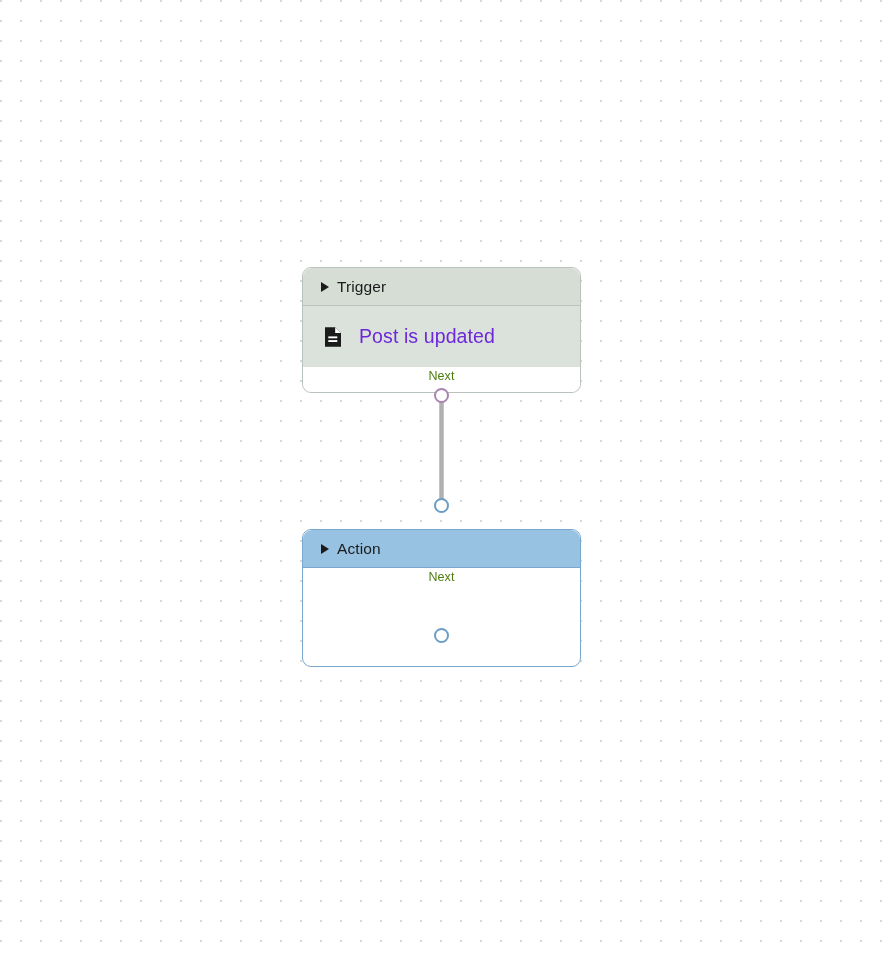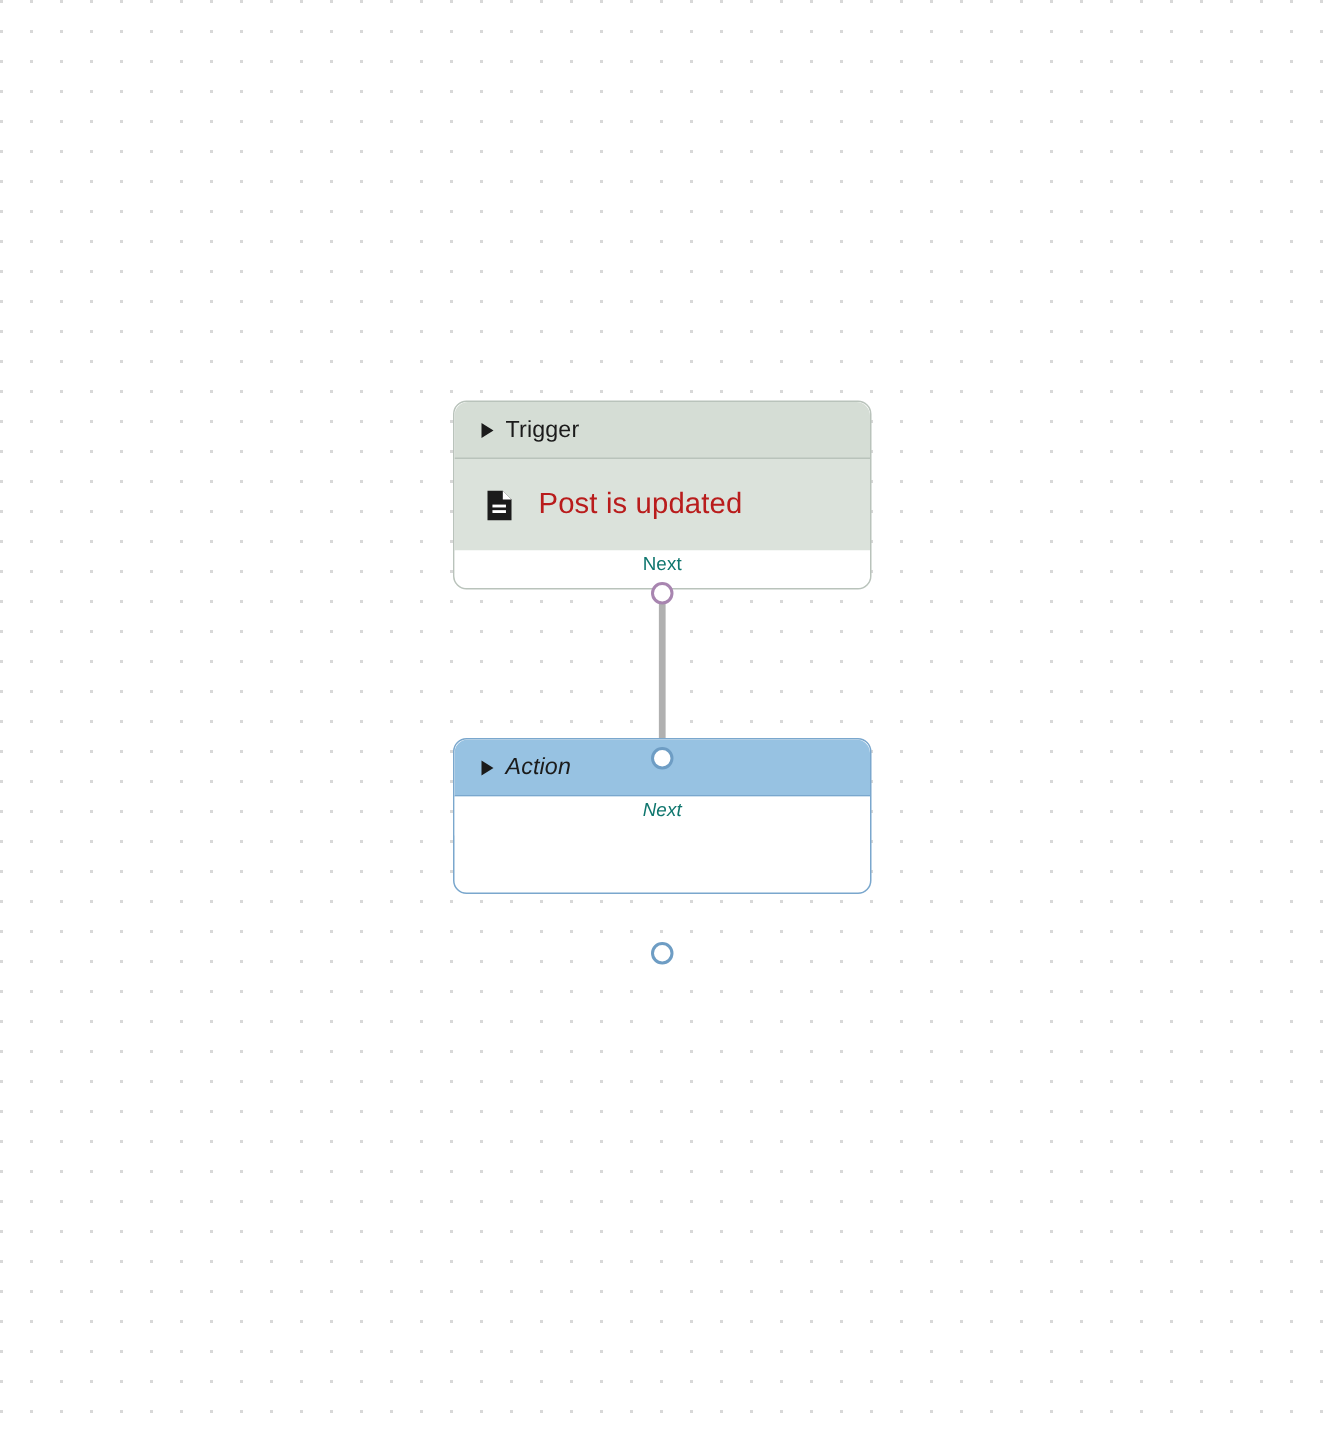--- a/index.html
+++ b/index.html
@@ -74,21 +74,21 @@
 
   .node-body {
     display: flex;
     align-items: center;
     box-sizing: border-box;
     height: 61px;
     padding: 0 0 0 18px;
   }
   .node-body .label {
     font-size: 19.5px;
-    color: #b91c1c;
+    color: #6d28d9;
     letter-spacing: 0.1px;
     margin-left: 14px;
   }
   .node-icon {
     width: 24px;
     height: 24px;
     flex: 0 0 auto;
     display: block;
   }
 
@@ -96,21 +96,21 @@
     box-sizing: border-box;
     height: 26px;
     background: #ffffff;
     display: flex;
     align-items: flex-start;
     justify-content: center;
     padding-top: 1px;
   }
   .node-footer .next-label {
     font-size: 12.5px;
-    color: #0f766e;
+    color: #4d7c0f;
     letter-spacing: 0.1px;
     line-height: 16px;
   }
 
   
   #node-trigger {
     left: 302px;
     top: 267px;
     width: 279px;
     height: 126px;
@@ -121,26 +121,25 @@
     background: #d5ddd5;
     border-bottom: 1px solid #b9c3bb;
   }
   #node-trigger .node-body {
     background: #dbe2db;
   }
 
   
   #node-action {
     left: 302px;
-    top: 492px;
+    top: 529px;
     width: 279px;
-    height: 104px;
+    height: 138px;
     border: 1px solid #7aa7cd;
     background: #ffffff;
-    font-style: italic;
   }
   #node-action .node-header {
     background: #97c2e2;
     border-bottom: 1px solid #7aa7cd;
   }
   #node-action .node-body {
     background: #9cc5e4;
   }
 
   

